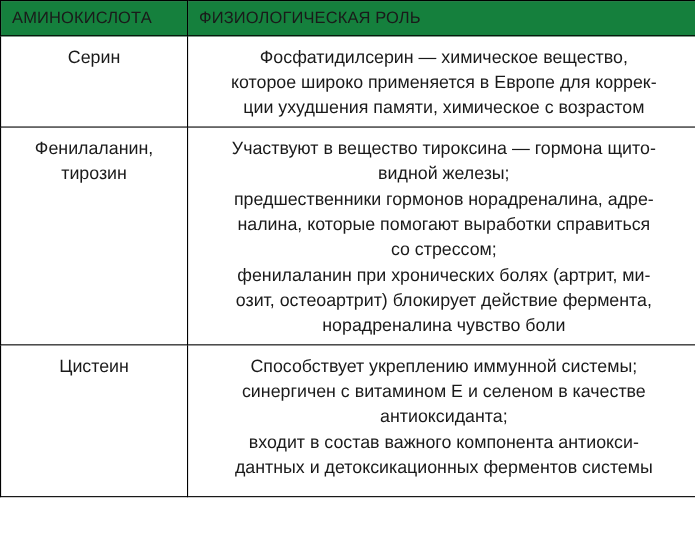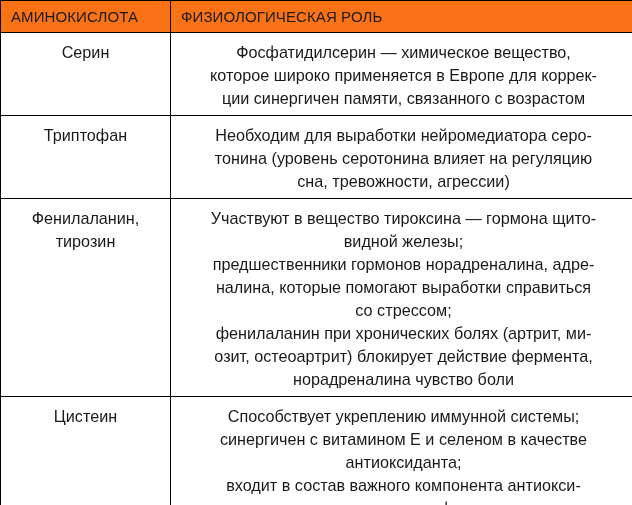--- a/index.html
+++ b/index.html
@@ -19,21 +19,21 @@
       width: 632px;
       table-layout: fixed;
     }
     table.doc-table th,
     table.doc-table td {
       border: 1px solid #000;
       vertical-align: top;
       text-align: left;
     }
     table.doc-table thead th {
-      background: #f97316;
+      background: #15803d;
       font-weight: normal;
       font-size: 15px;
       height: 31px;
       padding: 0 10px;
       vertical-align: middle;
       letter-spacing: 0.1px;
     }
     table.doc-table thead th.col-role {
     }
     table.doc-table tbody td {
@@ -72,31 +72,21 @@
     </tr>
   </thead>
   <tbody>
     <tr class="row-0">
       <td class="cell-acid">
         <span class="line">Серин</span>
       </td>
       <td class="cell-role">
         <span class="line">Фосфатидилсерин — химическое вещество,</span>
         <span class="line">которое широко применяется в Европе для коррек-</span>
-        <span class="line">ции синергичен памяти, связанного с возрастом</span>
-      </td>
-    </tr>
-    <tr class="row-1">
-      <td class="cell-acid">
-        <span class="line">Триптофан</span>
-      </td>
-      <td class="cell-role">
-        <span class="line">Необходим для выработки нейромедиатора серо-</span>
-        <span class="line">тонина (уровень серотонина влияет на регуляцию</span>
-        <span class="line">сна, тревожности, агрессии)</span>
+        <span class="line">ции ухудшения памяти, химическое с возрастом</span>
       </td>
     </tr>
     <tr class="row-2">
       <td class="cell-acid">
         <span class="line">Фенилаланин,</span>
         <span class="line">тирозин</span>
       </td>
       <td class="cell-role">
         <span class="line">Участвуют в вещество тироксина — гормона щито-</span>
         <span class="line">видной железы;</span>

